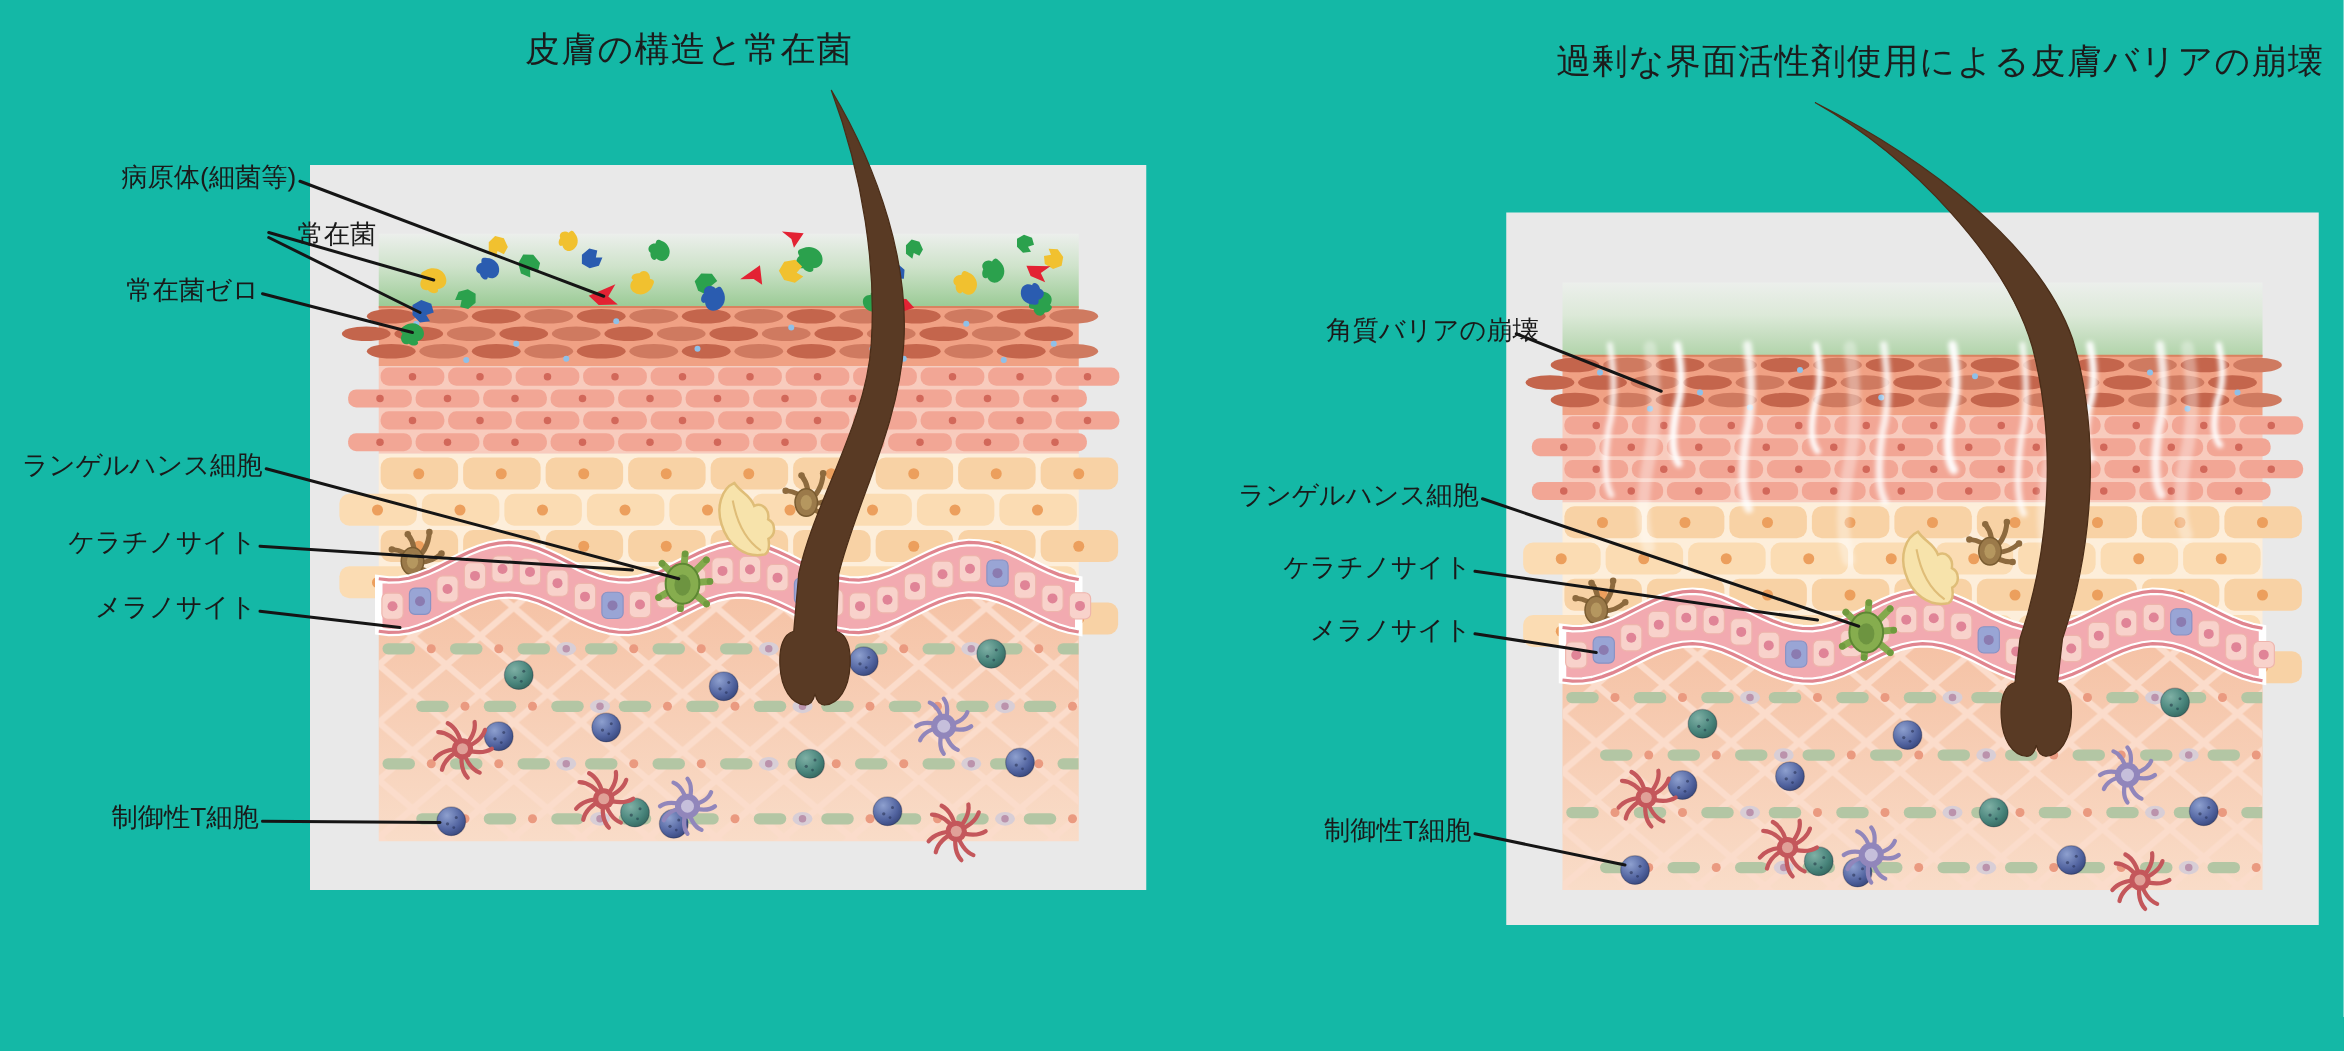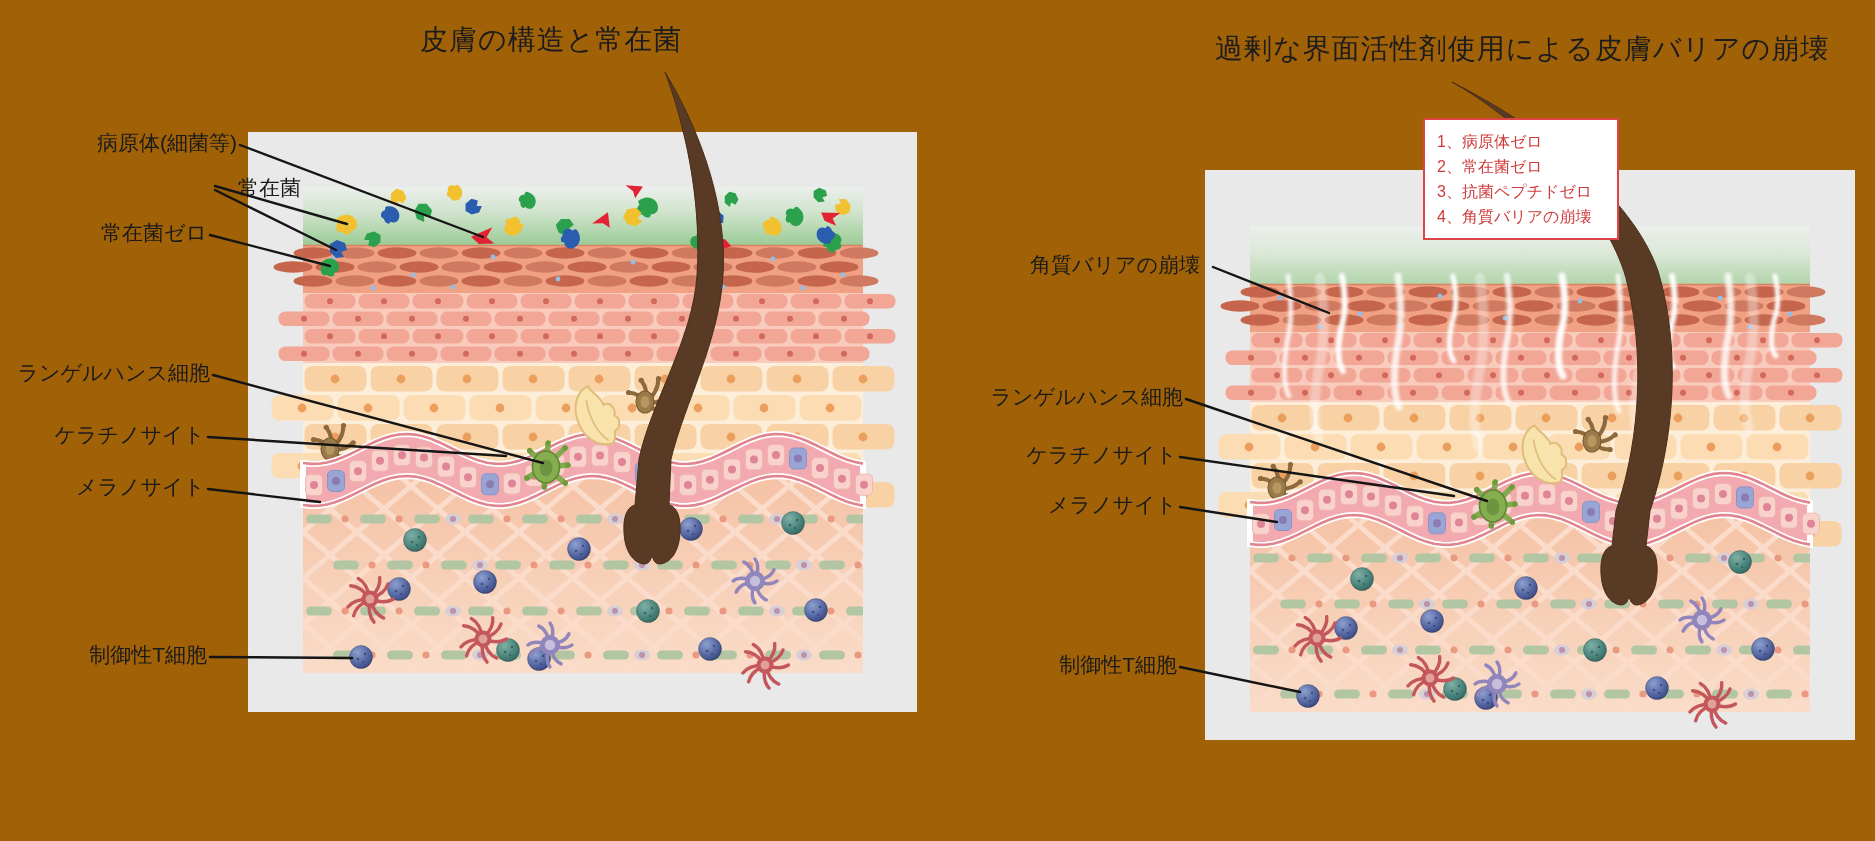--- a/index.html
+++ b/index.html
@@ -1,16 +1,16 @@
 <!DOCTYPE html>
 <html><head>
 <meta charset="utf-8">
 <style>
   html,body{margin:0;padding:0;background:#fff;}
-  #stage{position:relative;width:1875px;height:841px;background:#a16207;overflow:hidden;
+  #stage{position:relative;width:1875px;height:841px;background:#14b8a6;overflow:hidden;
          font-family:"Liberation Sans", sans-serif;color:#1a1a1a;}
   .panel{position:absolute;background:#e9e9e9;}
   .art{position:absolute;overflow:visible;}
   .title{position:absolute;font-size:28px;letter-spacing:1px;color:#1c1c1c;white-space:nowrap;}
   .lbl{position:absolute;font-size:21px;line-height:28px;height:28px;color:#1a1a1a;
        white-space:nowrap;text-align:left;}
   #overlay{position:absolute;left:0;top:0;pointer-events:none;}
   #alert-box{position:absolute;left:1423px;top:118px;width:196px;background:#ffffff;
              border:2px solid #e04343;padding:9px 12px;box-sizing:border-box;}
   #alert-box .alert-line{font-size:16px;line-height:25px;white-space:nowrap;color:#cf3b3b;}
@@ -1237,42 +1237,36 @@
         <path d="M525,50 q6,27 -1,44 q-6,27 2,36" stroke-width="5" opacity="0.9500000000000001"></path>
         <path d="M70,52 q8,53 -2,96 q-7,40 1,64" stroke-width="10" opacity="0.35"></path>
         <path d="M230,52 q8,57 -2,102 q-7,43 1,68" stroke-width="10" opacity="0.35"></path>
         <path d="M390,52 q8,55 -2,99 q-7,41 1,66" stroke-width="10" opacity="0.35"></path>
         <path d="M500,52 q8,50 -2,90 q-7,38 1,60" stroke-width="10" opacity="0.35"></path>
       </g>
       <path d="M202,-144 C292,-98 382,-30 408,45 C430,118 426,208 400,285 L396,320 C404,322 408,332 407,348 C406,366 398,378 387,379 C382,379 380,375 379,370 C378,375 376,379 371,379 C360,378 352,366 351,348 C350,332 354,322 362,320 L366,285 C392,208 394,122 376,52 C356,-18 280,-100 202,-144 Z" fill="#593a24" stroke="#4a2d18" stroke-width="1"></path>
     </svg>
 
   <div class="title" style="left:420px;top:21px">皮膚の構造と常在菌</div>
-  <div class="title" style="left:1215px;top:30px">過剰な界面活性剤使用による皮膚バリアの崩壊</div>
+  <div class="title" style="left:1245px;top:30px">過剰な界面活性剤使用による皮膚バリアの崩壊</div>
 
   <div class="lbl" style="right:1638px;top:129px">病原体(細菌等)</div>
   <div class="lbl" style="right:1574px;top:174px">常在菌</div>
   <div class="lbl" style="right:1668px;top:219px">常在菌ゼロ</div>
   <div class="lbl" style="right:1665px;top:359px">ランゲルハンス細胞</div>
   <div class="lbl" style="right:1670px;top:421px">ケラチノサイト</div>
   <div class="lbl" style="right:1670px;top:473px">メラノサイト</div>
   <div class="lbl" style="right:1668px;top:641px">制御性T細胞</div>
 
-  <div class="lbl" style="right:675px;top:251px">角質バリアの崩壊</div>
+  <div class="lbl" style="right:644px;top:251px">角質バリアの崩壊</div>
   <div class="lbl" style="right:692px;top:383px">ランゲルハンス細胞</div>
   <div class="lbl" style="right:698px;top:441px">ケラチノサイト</div>
   <div class="lbl" style="right:698px;top:491px">メラノサイト</div>
   <div class="lbl" style="right:698px;top:651px">制御性T細胞</div>
 
-  <div id="alert-box" style="border-color: rgb(224, 67, 67);">
-    <div class="alert-line" style="color: rgb(207, 59, 59);">1、病原体ゼロ</div>
-    <div class="alert-line" style="color: rgb(207, 59, 59);">2、常在菌ゼロ</div>
-    <div class="alert-line" style="color: rgb(207, 59, 59);">3、抗菌ペプチドゼロ</div>
-    <div class="alert-line" style="color: rgb(207, 59, 59);">4、角質バリアの崩壊</div>
-  </div>
 
   <svg id="overlay" width="1875" height="841">
       <line x1="240" y1="145" x2="483" y2="237" stroke="#151515" stroke-width="2.4" stroke-linecap="round"></line>
       <line x1="215" y1="186" x2="347" y2="224" stroke="#151515" stroke-width="2.4" stroke-linecap="round"></line>
       <line x1="215" y1="190" x2="336" y2="250" stroke="#151515" stroke-width="2.4" stroke-linecap="round"></line>
       <line x1="210" y1="235" x2="330" y2="266" stroke="#151515" stroke-width="2.4" stroke-linecap="round"></line>
       <line x1="213" y1="375" x2="543" y2="463" stroke="#151515" stroke-width="2.4" stroke-linecap="round"></line>
       <line x1="208" y1="437" x2="506" y2="456" stroke="#151515" stroke-width="2.4" stroke-linecap="round"></line>
       <line x1="208" y1="489" x2="320" y2="502" stroke="#151515" stroke-width="2.4" stroke-linecap="round"></line>
       <line x1="210" y1="657" x2="352" y2="658" stroke="#151515" stroke-width="2.4" stroke-linecap="round"></line>

